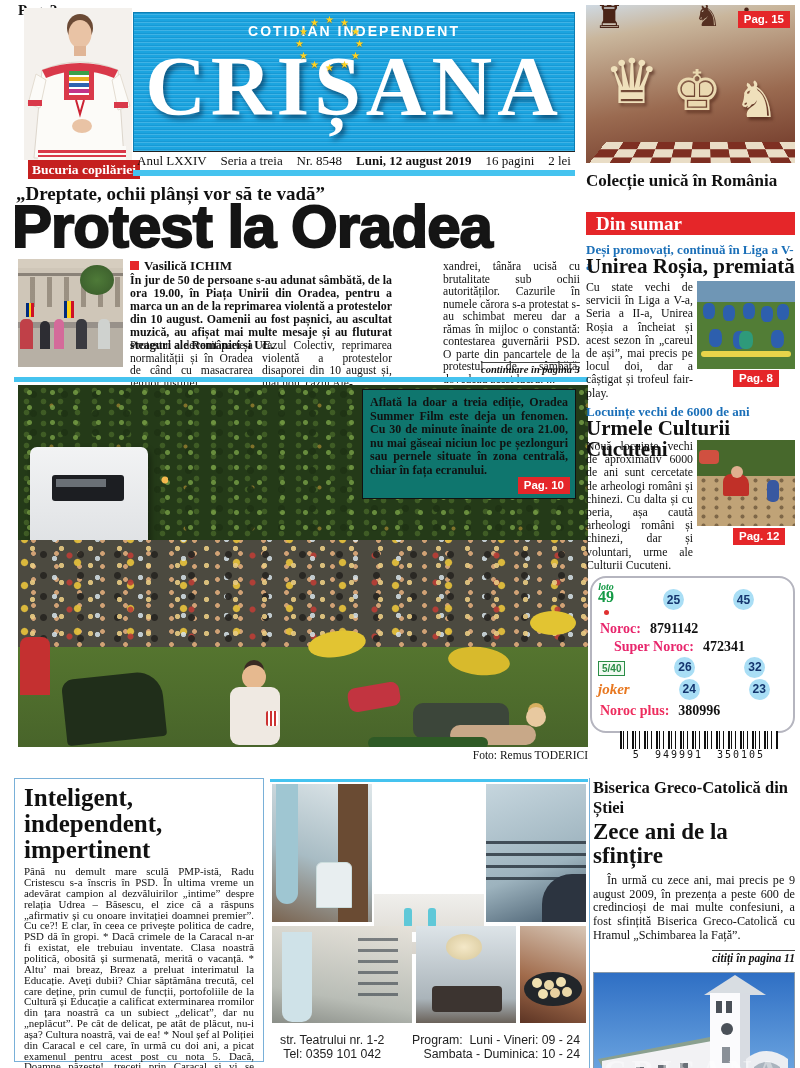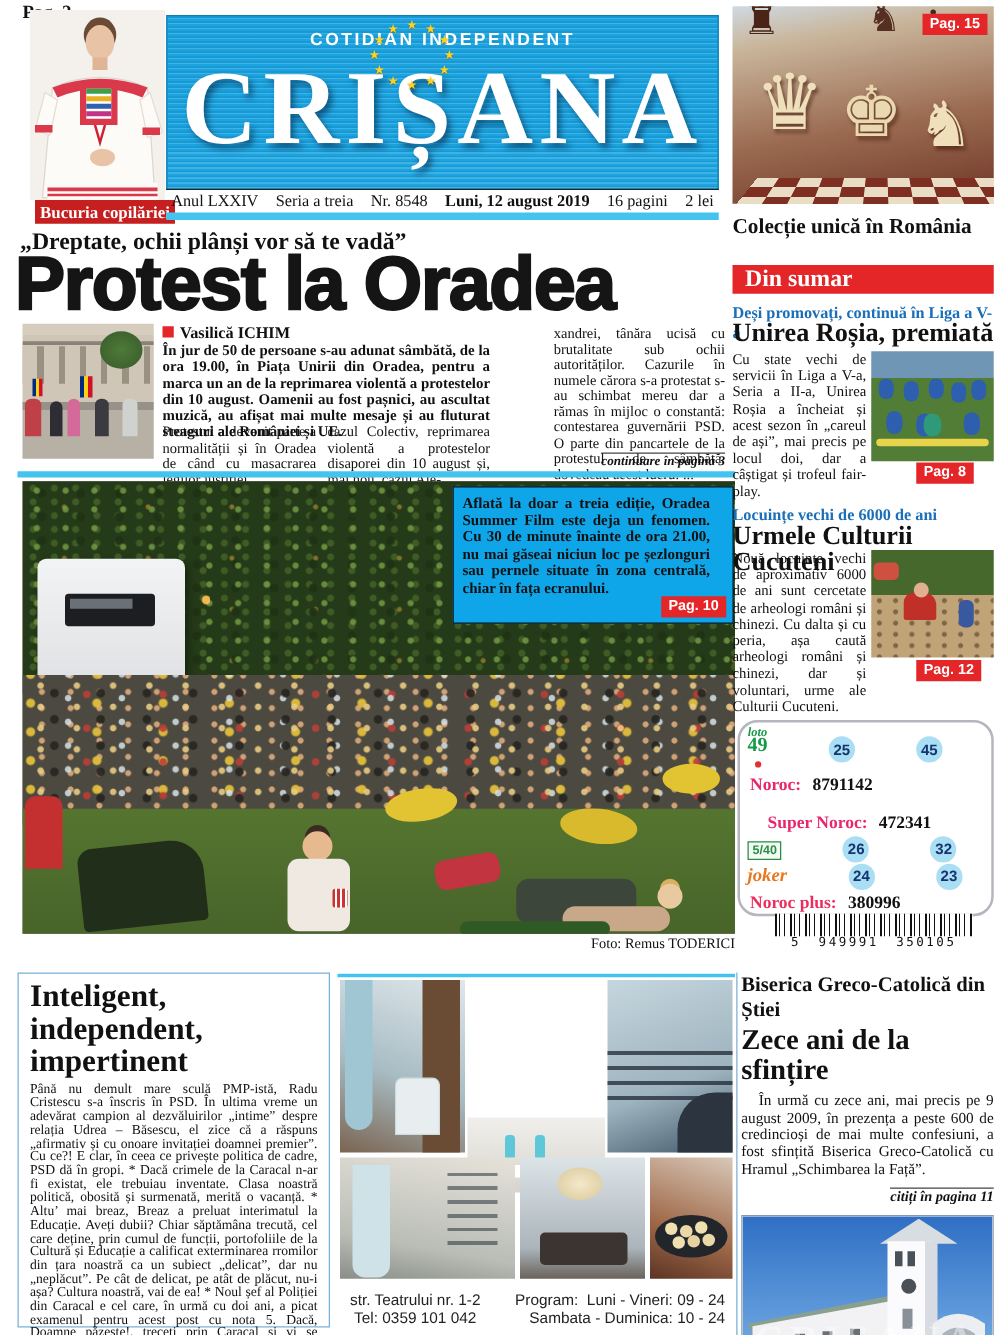--- a/index.html
+++ b/index.html
@@ -24,21 +24,21 @@
     display:flex;justify-content:space-between;align-items:center;font-size:13px;padding:1px 4px 0 4px;box-sizing:border-box;}
   #cyan1{left:133px;top:170px;width:442px;height:6px;background:#45c3ef;}
   
   #kicker{left:16px;top:183px;font-weight:bold;font-size:19px;}
   #headline{left:12px;top:197px;width:578px;font-family:"Liberation Sans","DejaVu Sans",sans-serif;
     font-weight:bold;font-size:60px;line-height:1;letter-spacing:-1px;color:#151515;-webkit-text-stroke:2px #151515;}
   .bodytxt{font-size:11.6px;line-height:12.5px;}
   
   .ph{overflow:hidden;}
   #rule1{left:14px;top:377px;width:574px;height:5px;background:#45c3ef;}
-  #ovlbox{left:344px;top:4px;width:198px;background:#0ea5e9;border:1px solid #111;padding:6px 18px 20px 7px;
+  #ovlbox{left:344px;top:4px;width:198px;background:#0f766e;border:1px solid #111;padding:6px 7px 20px 7px;
     font-weight:bold;font-size:12px;line-height:13.6px;}
   
   #dinsumar{left:586px;top:212px;width:209px;height:23px;background:#e52629;color:#fff;
     font-weight:bold;font-size:19px;line-height:23px;padding-left:10px;box-sizing:border-box;}
   .sk{color:#1a6fb8;font-weight:bold;font-size:13px;}
   .sh{font-weight:bold;font-size:21px;line-height:1;}
   .sb{font-size:11.8px;line-height:13.2px;}
   
   #lotto{left:590px;top:576px;width:205px;height:157px;border:2px solid #b5b5bf;border-radius:16px;
     padding:5px 6px;box-sizing:border-box;background:#fff;}
@@ -269,21 +269,21 @@
           <span>49</span><span style="display:inline-block;width:5px;height:5px;background:#e03030;border-radius:50%;"></span>
         </div>
       </div>
       <span class="ball">25</span>
       <span class="ball">45</span>
       <span class="ball">44</span>
       <span class="ball">37</span>
       <span class="ball">27</span>
       <span class="ball">42</span>
     </div>
-    <div style="margin:2px 0 12px 2px;">
+    <div style="margin:2px 0 0 2px;">
       <span class="llab">Noroc:</span>
       <span class="lval">8791142</span>
     </div>
     <div style="margin:0 0 2px 16px;">
       <span class="llab">Super Noroc:</span>
       <span class="lval">472341</span>
     </div>
     <div class="lrow">
       <div id="l540"><span>5/40</span></div>
       <span class="ball">26</span>

